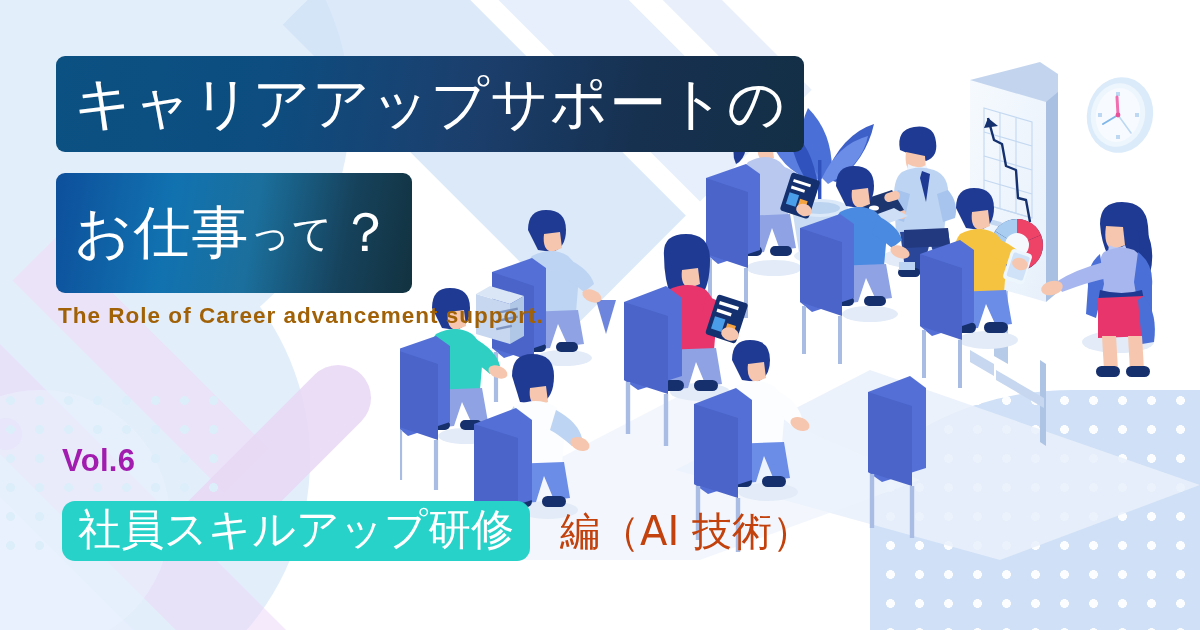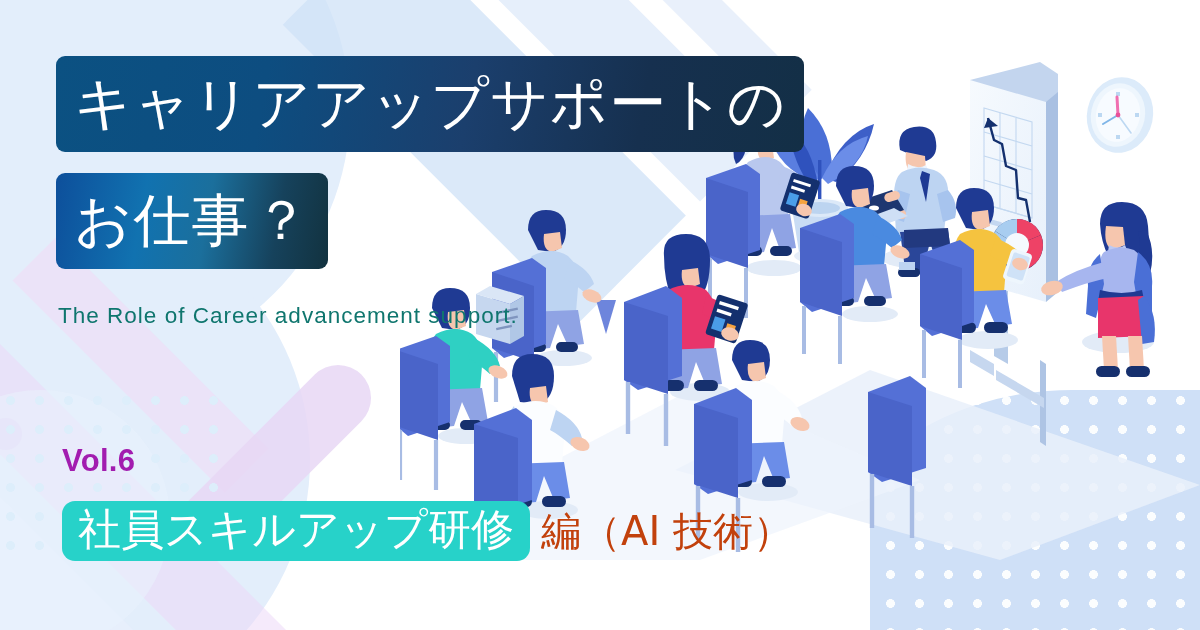--- a/index.html
+++ b/index.html
@@ -55,39 +55,39 @@
     border-radius:9px; color:#fff; white-space:nowrap;
     font-family:"DejaVu Sans","Liberation Sans",sans-serif;
     letter-spacing:.02em;
   }
   #title1 {
     left:56px; top:56px; height:96px; padding:14px 18px;
     font-size:57px; font-weight:400;
     background:linear-gradient(100deg,#0b5182 0%,#0d4d80 28%,#1b3f6d 55%,#16304f 78%,#132f46 100%);
   }
   #title2 {
-    left:56px; top:173px; height:96px; padding:0 18px;
+    left:56px; top:173px; height:120px; padding:0 18px;
     font-size:57px; font-weight:400;
     background:linear-gradient(100deg,#0d4f9b 0%,#1172b0 32%,#1b6f9c 55%,#16425c 80%,#12323f 100%);
   }
   #title2 .small { font-size:40px; }
   #title2 .qmark { font-size:55px; padding-left:4px; }
   #subtitle {
     position:absolute; left:58px; top:303px;
-    font-size:22.5px; font-weight:normal; color:#0f766e;
+    font-size:22.5px; font-weight:bold; color:#a16207;
     letter-spacing:.045em; white-space:nowrap;
   }
   #vol {
     position:absolute; left:62px; top:443px;
     font-size:31px; font-weight:bold; color:#a21caf;
     letter-spacing:.01em;
   }
   #badge-row {
     position:absolute; left:62px; top:501px;
-    display:flex; align-items:center; gap:11px; white-space:nowrap;
+    display:flex; align-items:center; gap:30px; white-space:nowrap;
   }
   #badge {
     background:#27d2c9; color:#fff; border-radius:13px;
     padding:6px 16px 9px 16px; font-size:43px; font-weight:500;
     font-family:"DejaVu Sans","Liberation Sans",sans-serif;
     line-height:1.05;
   }
   #badge-suffix {
     color:#c2410c; font-size:40px; font-weight:500;
     font-family:"DejaVu Sans","Liberation Sans",sans-serif;
@@ -430,20 +430,21 @@
       <line x1="512" y1="446" x2="512" y2="498" stroke="#a8bce4" stroke-width="4.4"></line>
     </g>
   </svg>
 
   <div class="title-bar" id="title1">
     <span>キャリアアップサポートの</span>
   </div>
 
   <div class="title-bar" id="title2">
     <span>お仕事</span>
+    <span class="small">って</span>
     <span class="qmark">？</span>
   </div>
 
   <div id="subtitle">The Role of Career advancement support.</div>
 
   <div id="vol">Vol.6</div>
 
   <div id="badge-row">
     <div id="badge">社員スキルアップ研修</div>
     <div id="badge-suffix">編（AI 技術）</div>

